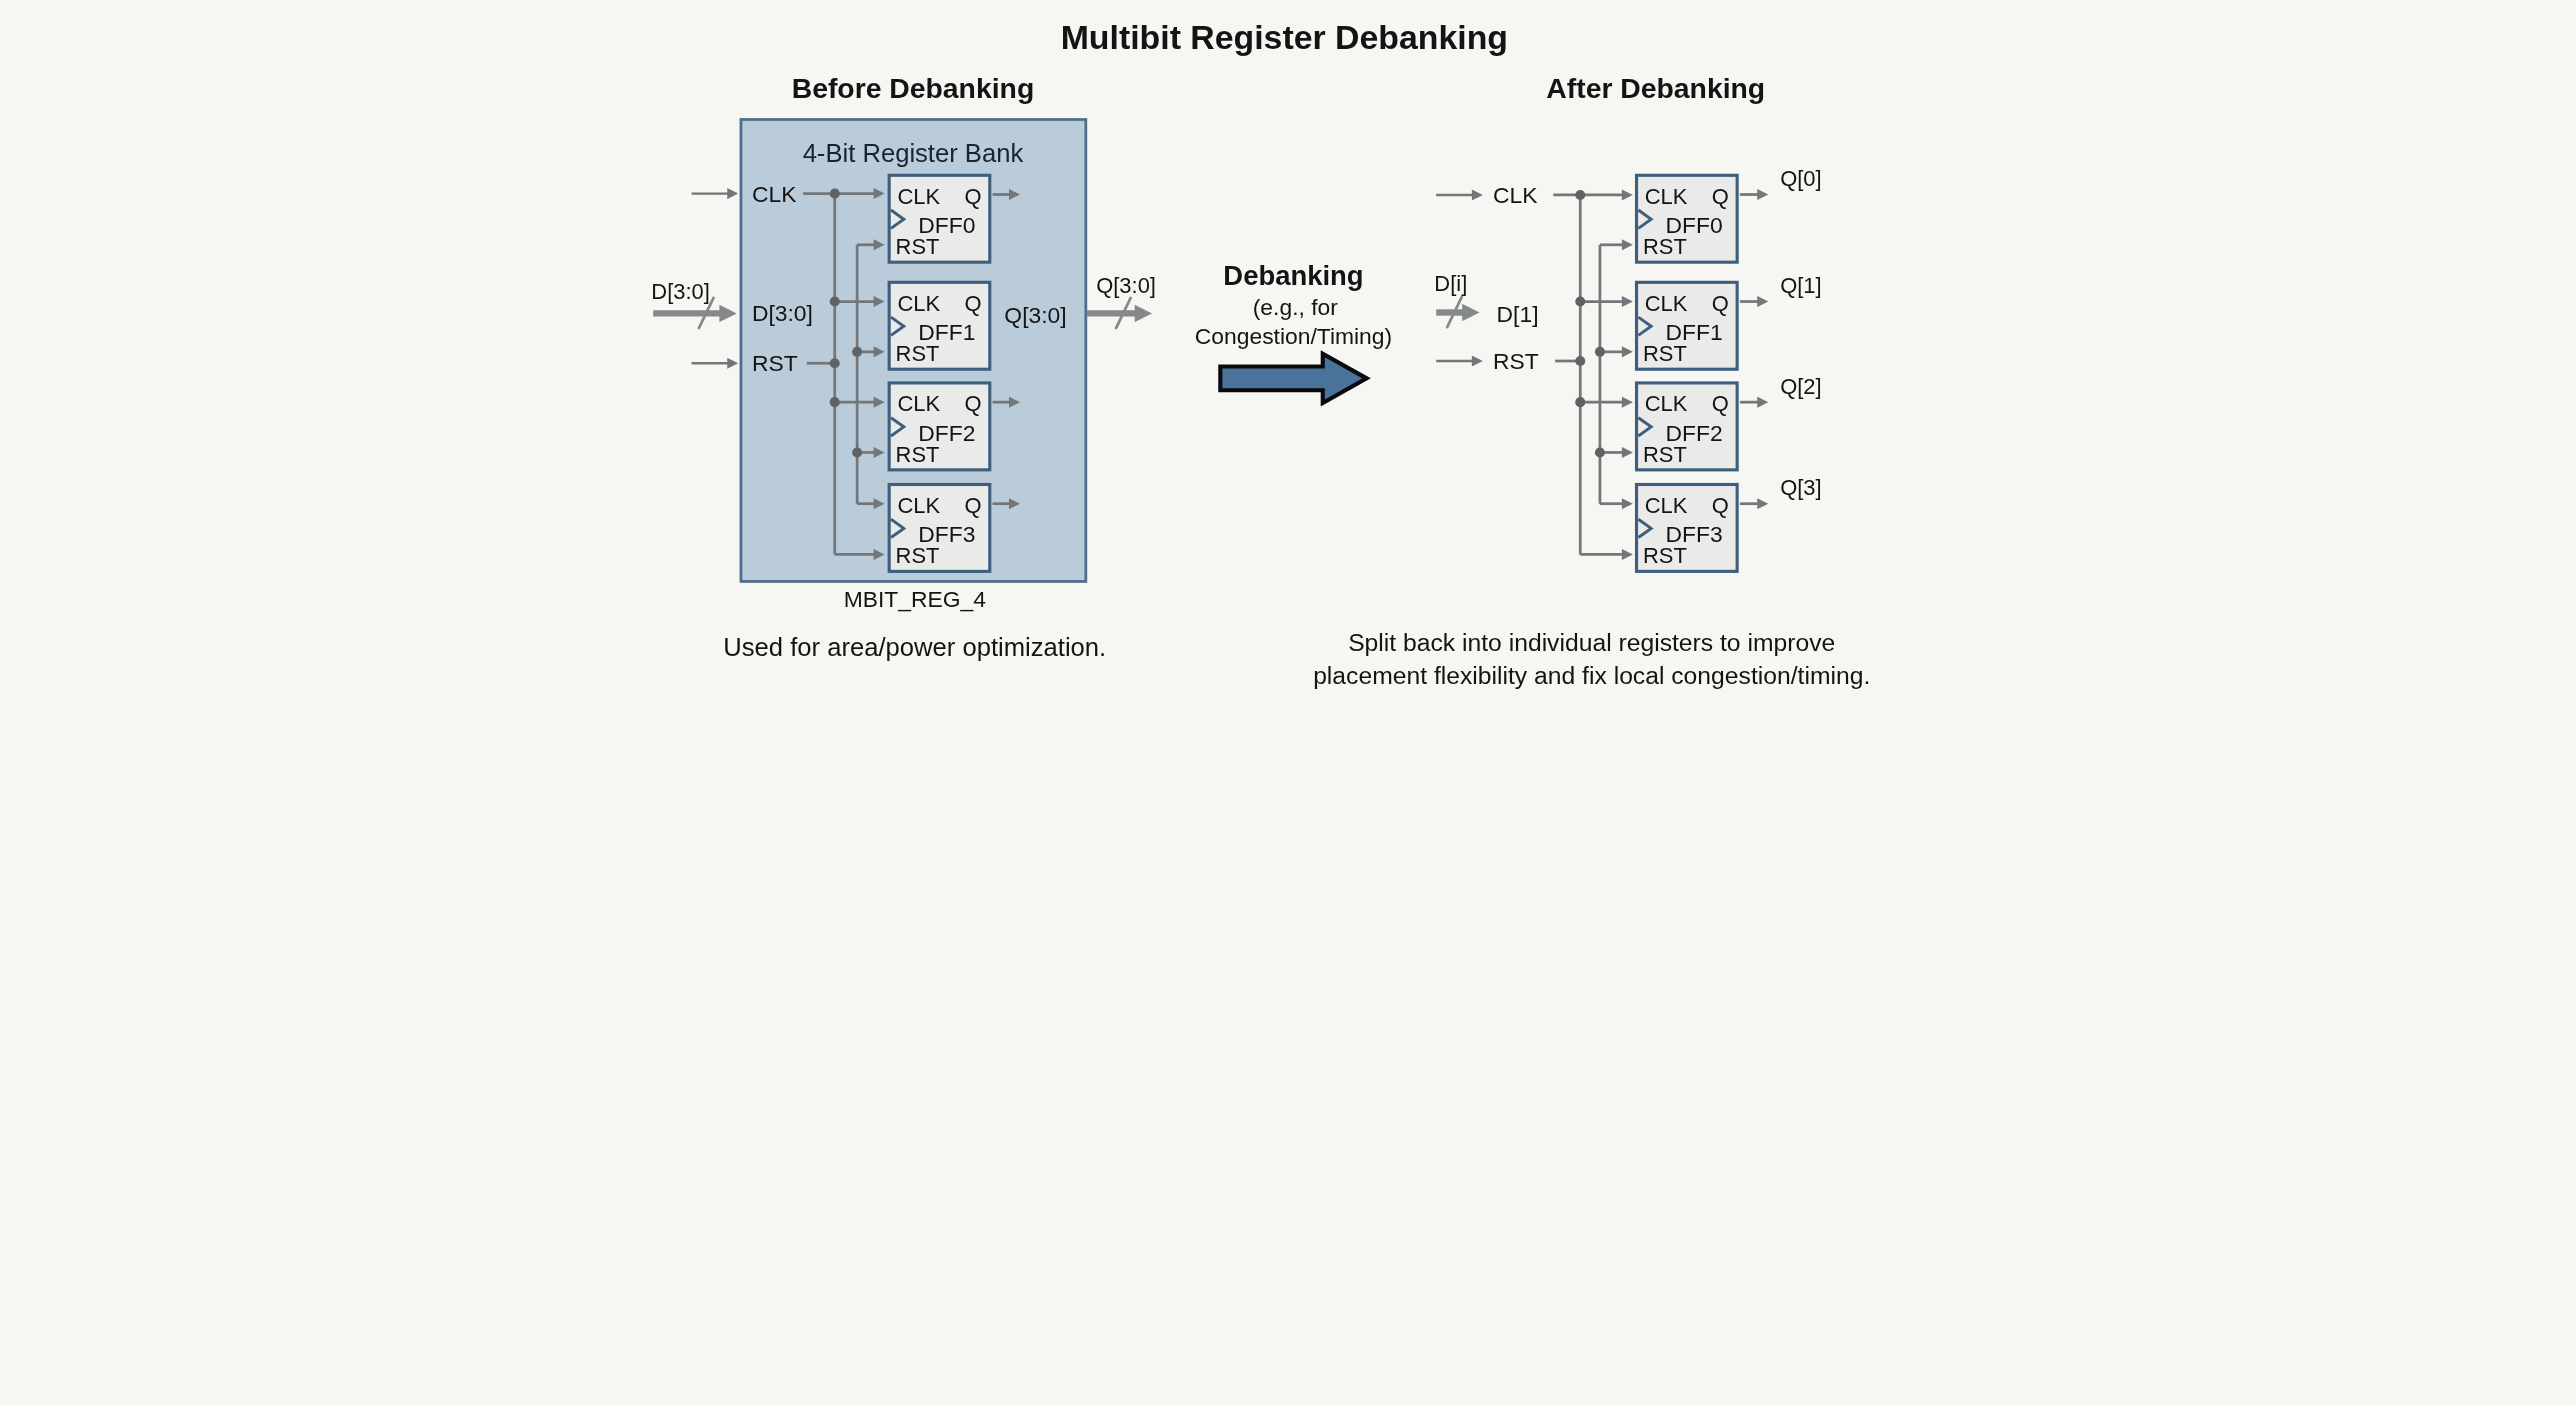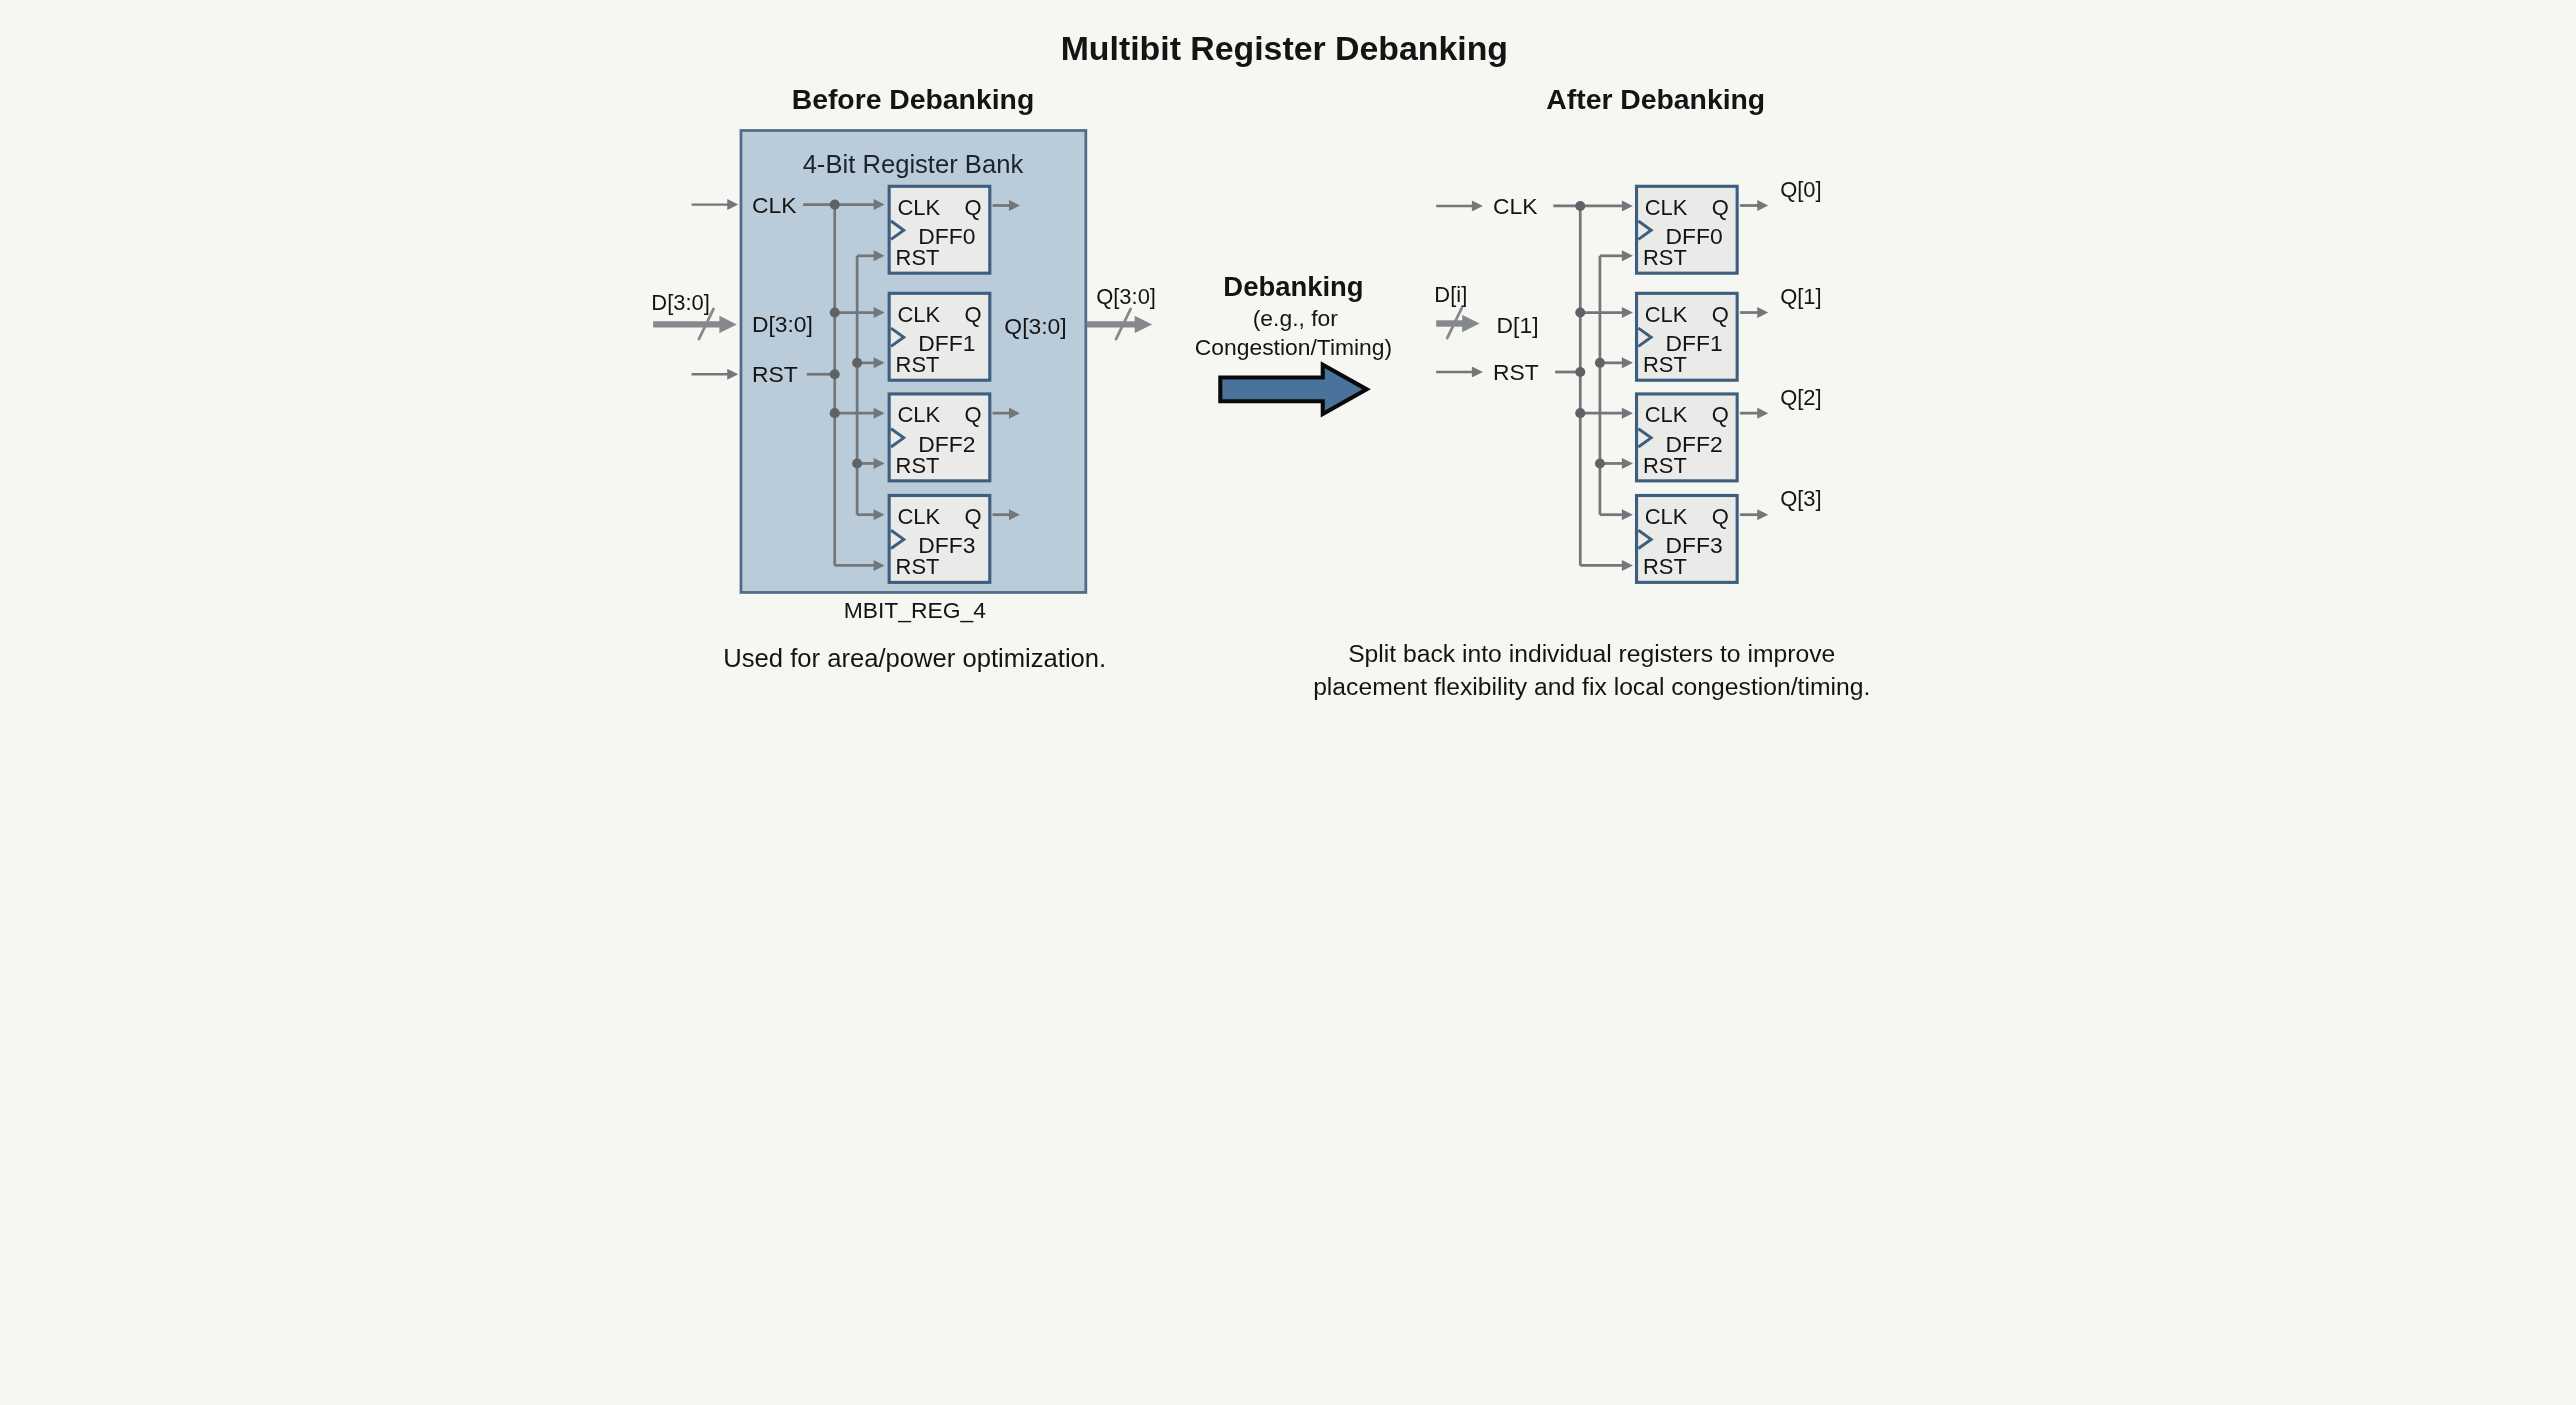--- a/index.html
+++ b/index.html
@@ -1,16 +1,16 @@
 <!DOCTYPE html>
 <html style="font-size:14.6px"><head>
 <meta charset="utf-8">
 <style>
   html, body { margin: 0; padding: 0; background: #f6f6f3; }
-  .page { width: 1288px; height: 703px; margin: 15px auto; position: relative; }
+  .page { width: 1288px; height: 703px; margin: 4px auto; position: relative; }
   svg { display: block; }
   text { font-family: "Liberation Sans", sans-serif; fill: #141414; }
   .h1   { font-size: 37px; font-weight: bold; }
   .h2   { font-size: 31px; font-weight: bold; }
   .bank-title { font-size: 28px; fill: #18242e; }
   .port { font-size: 25px; }
   .pp   { font-size: 24px; }
   .nm   { font-size: 25px; }
   .bit  { font-size: 24px; }
   .inst { font-size: 25px; }

